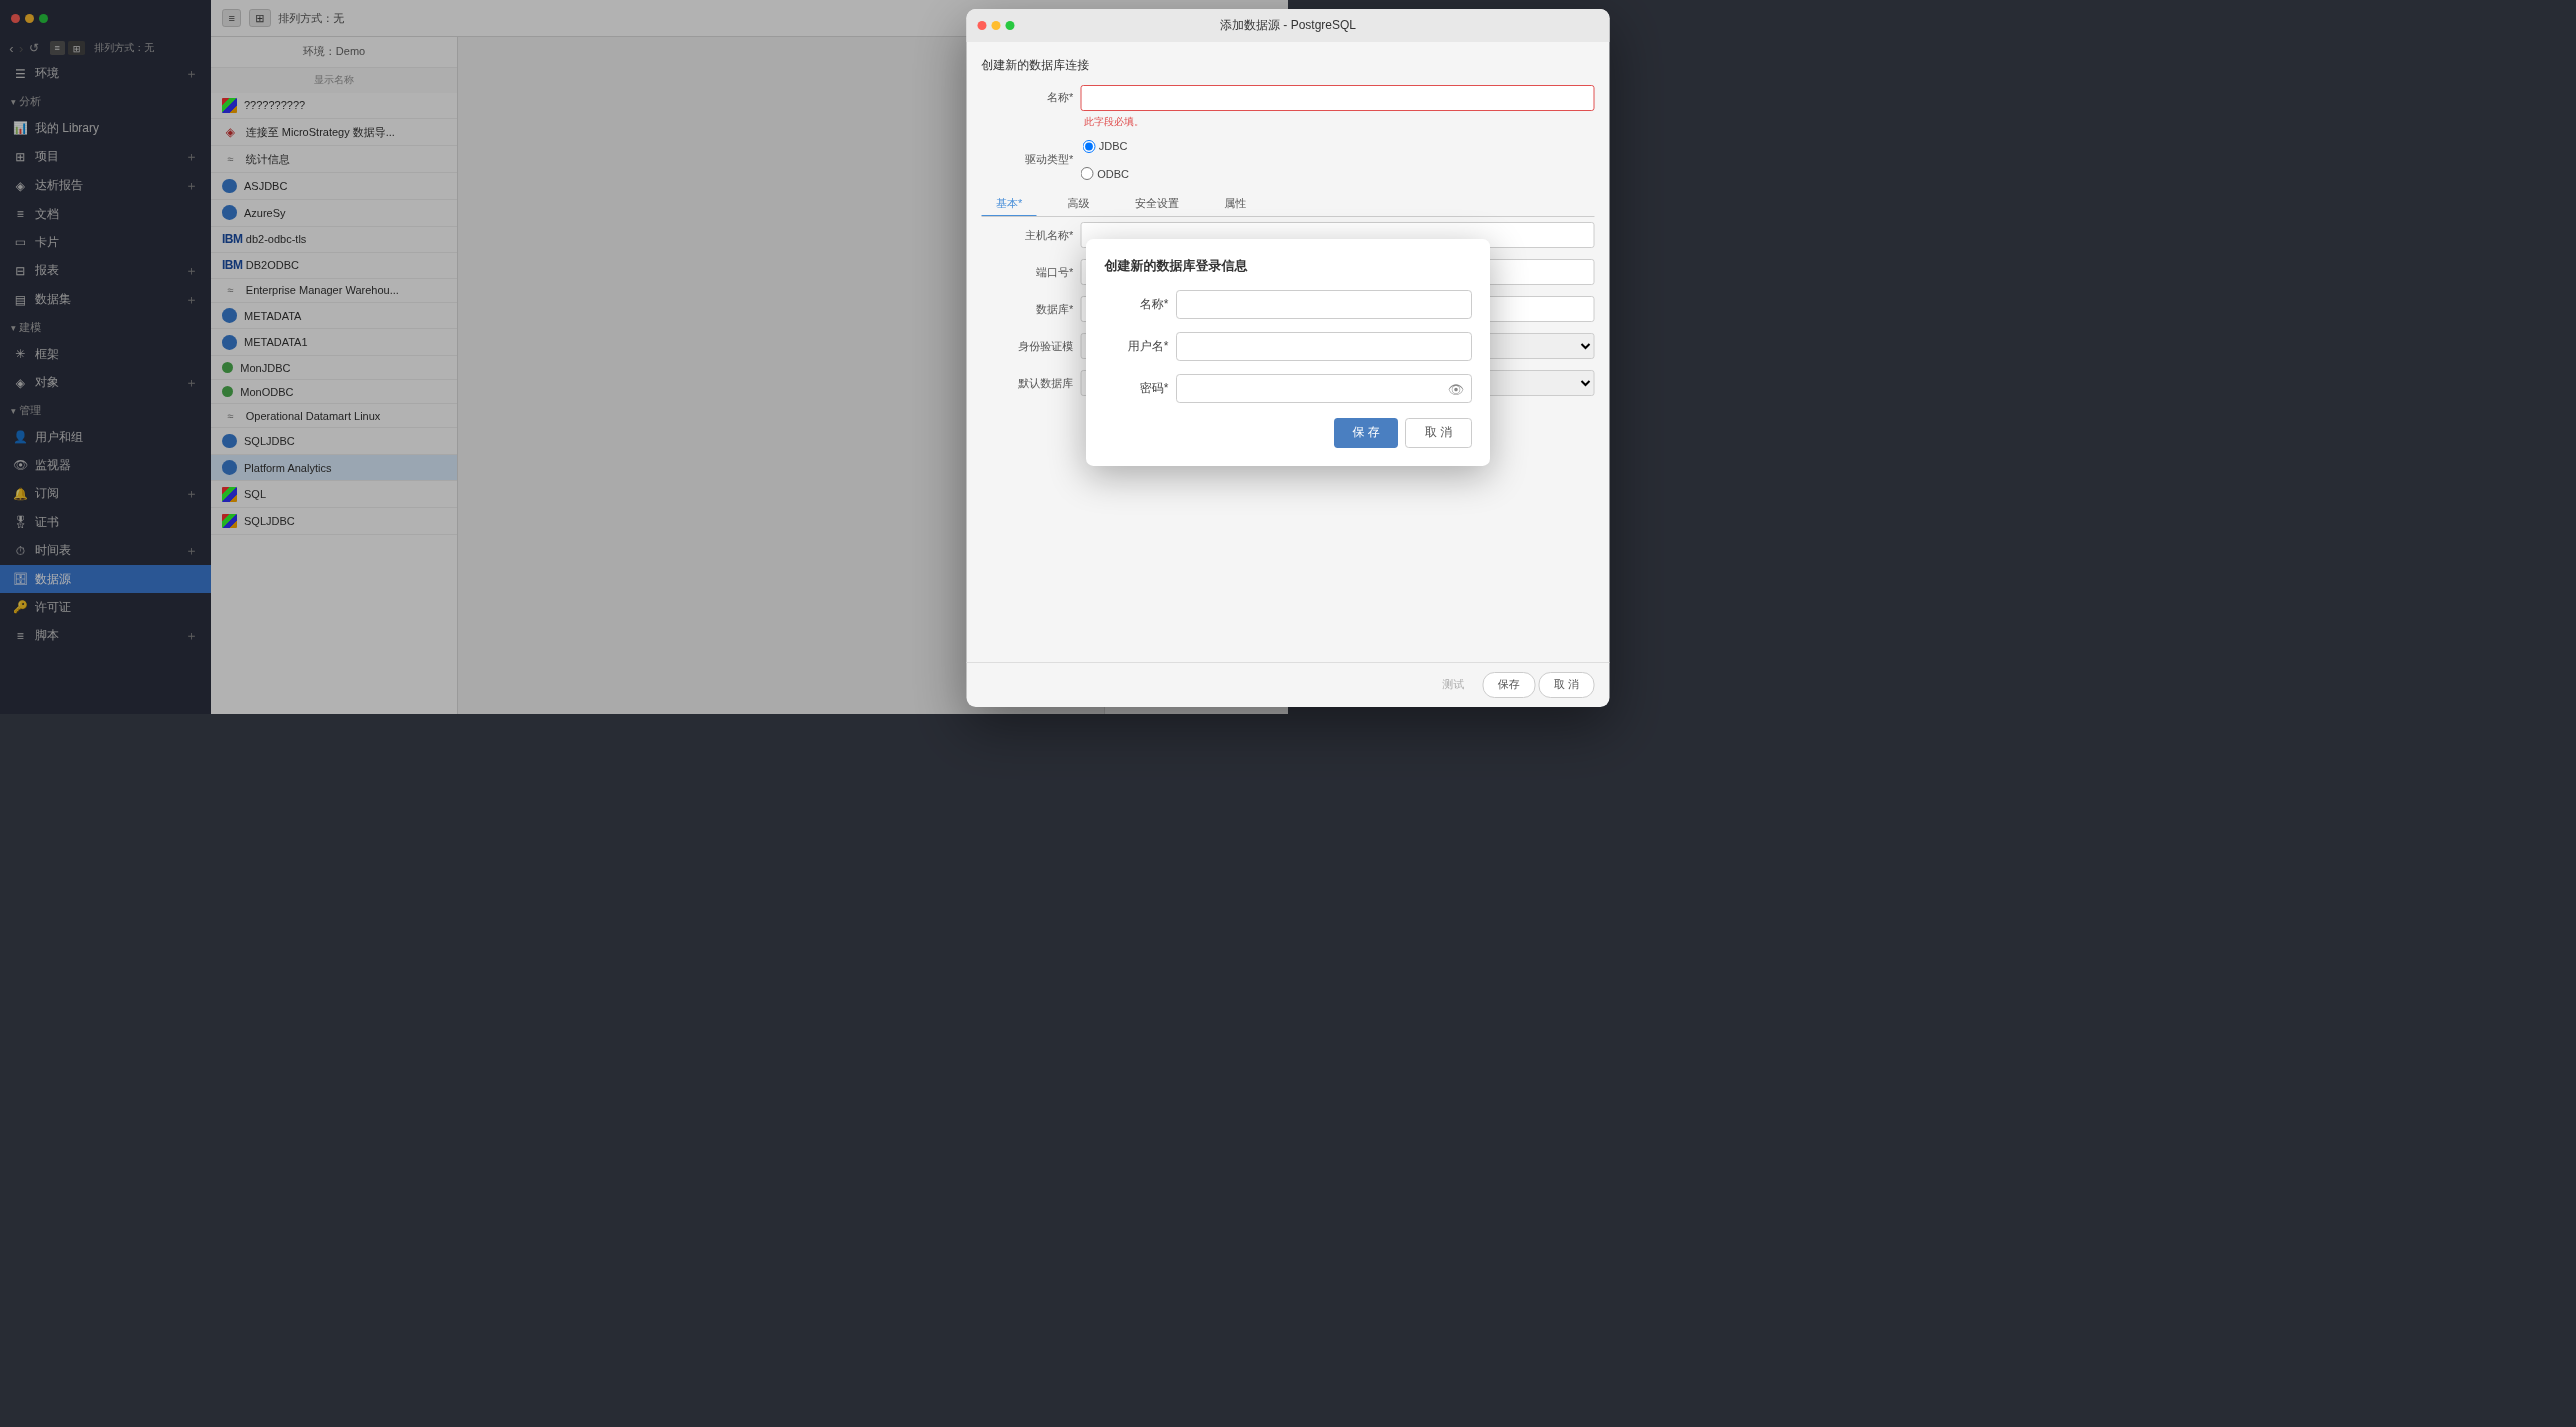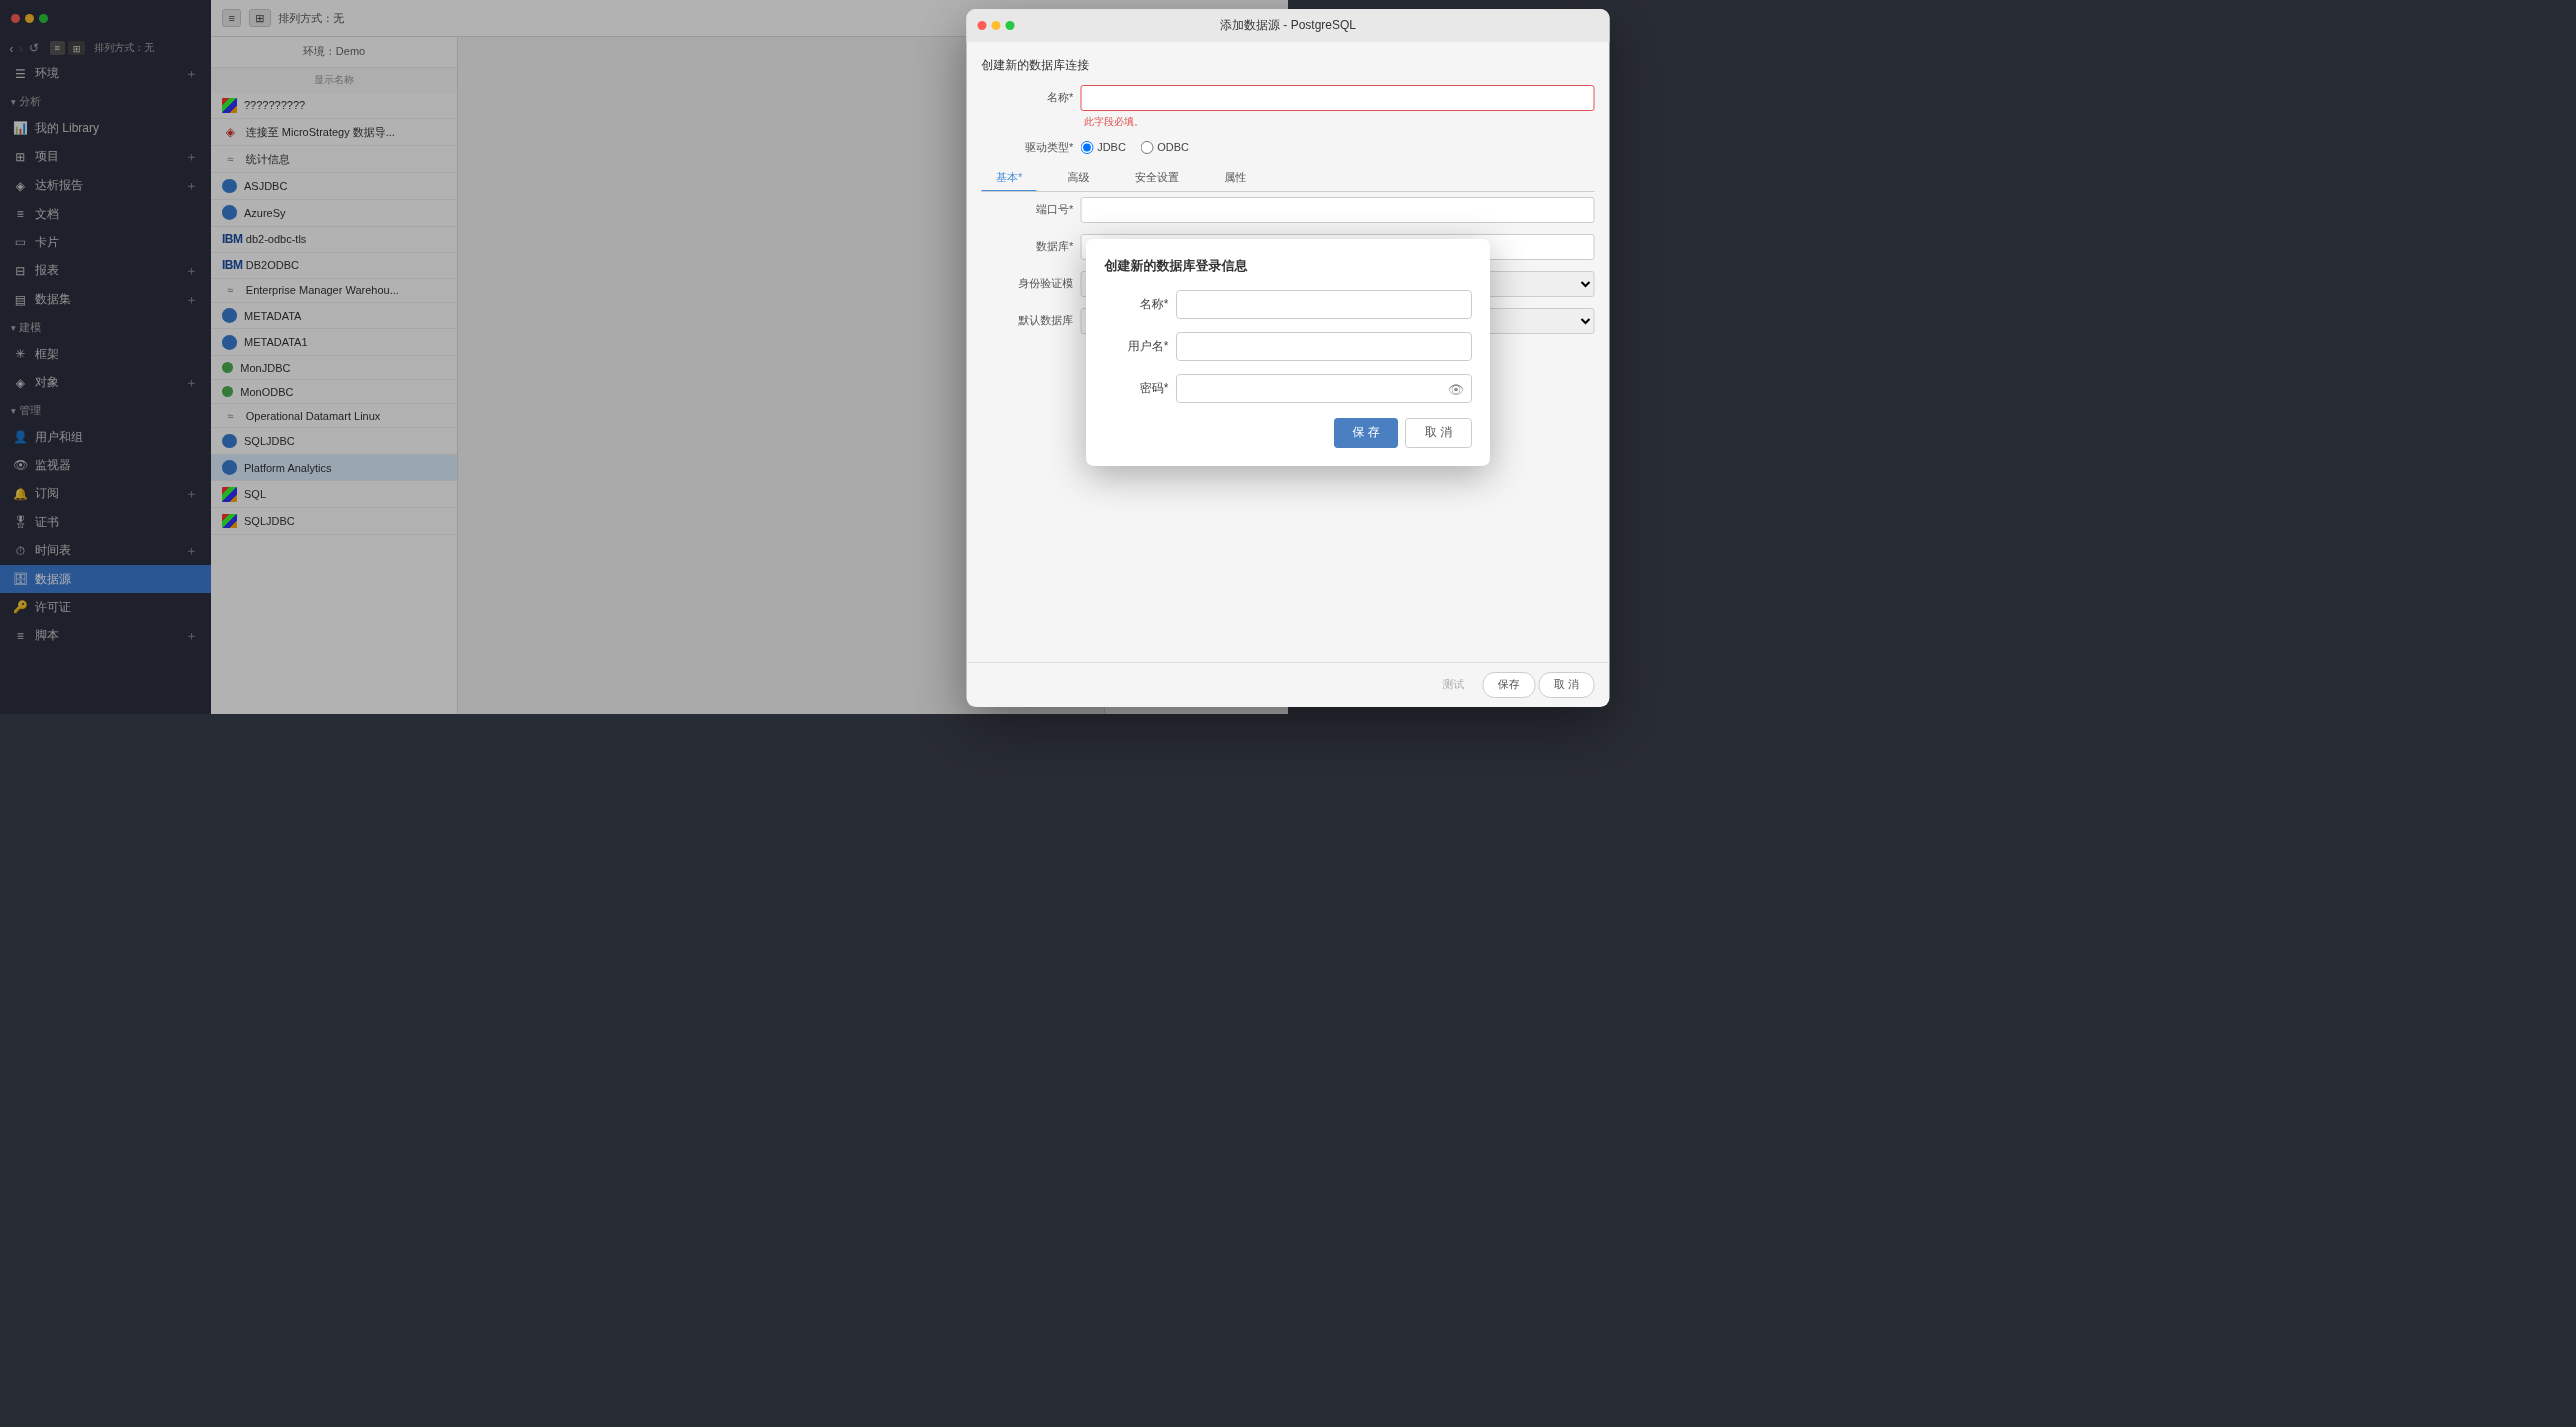--- a/index.html
+++ b/index.html
@@ -255,21 +255,21 @@
       outline: none;
     }
 
     .form-input.error { border-color: #e05050; }
 
     .error-text {
       font-size: 10px; color: #e05050; margin-left: 3.7px;
     }
 
     .radio-group {
-      display: flex; gap: 14.7px; align-items: center;
+      display: flex; gap: 14.7px; align-items: center; flex-direction: column;
     }
 
     .radio-label {
       display: flex; align-items: center; gap: 3.7px; font-size: 11px; color: #444;
     }
 
     .tabs-row {
       display: flex; gap: 16px; border-bottom: 0.9px solid #ccc; margin-bottom: 5px;
     }
 
@@ -682,20 +682,24 @@
       </div>
     </div>
 
     <div class="tabs-row">
       <div class="tab-item active">基本*</div>
       <div class="tab-item">高级</div>
       <div class="tab-item">安全设置</div>
       <div class="tab-item">属性</div>
     </div>
 
+    <div class="form-row">
+      <span class="form-label">主机名称*</span>
+      <input type="text" class="form-input" style="">
+    </div>
 
     <div class="form-row">
       <span class="form-label">端口号*</span>
       <input type="text" class="form-input" style="">
     </div>
 
     <div class="form-row">
       <span class="form-label">数据库*</span>
       <input type="text" class="form-input" style="">
     </div>

